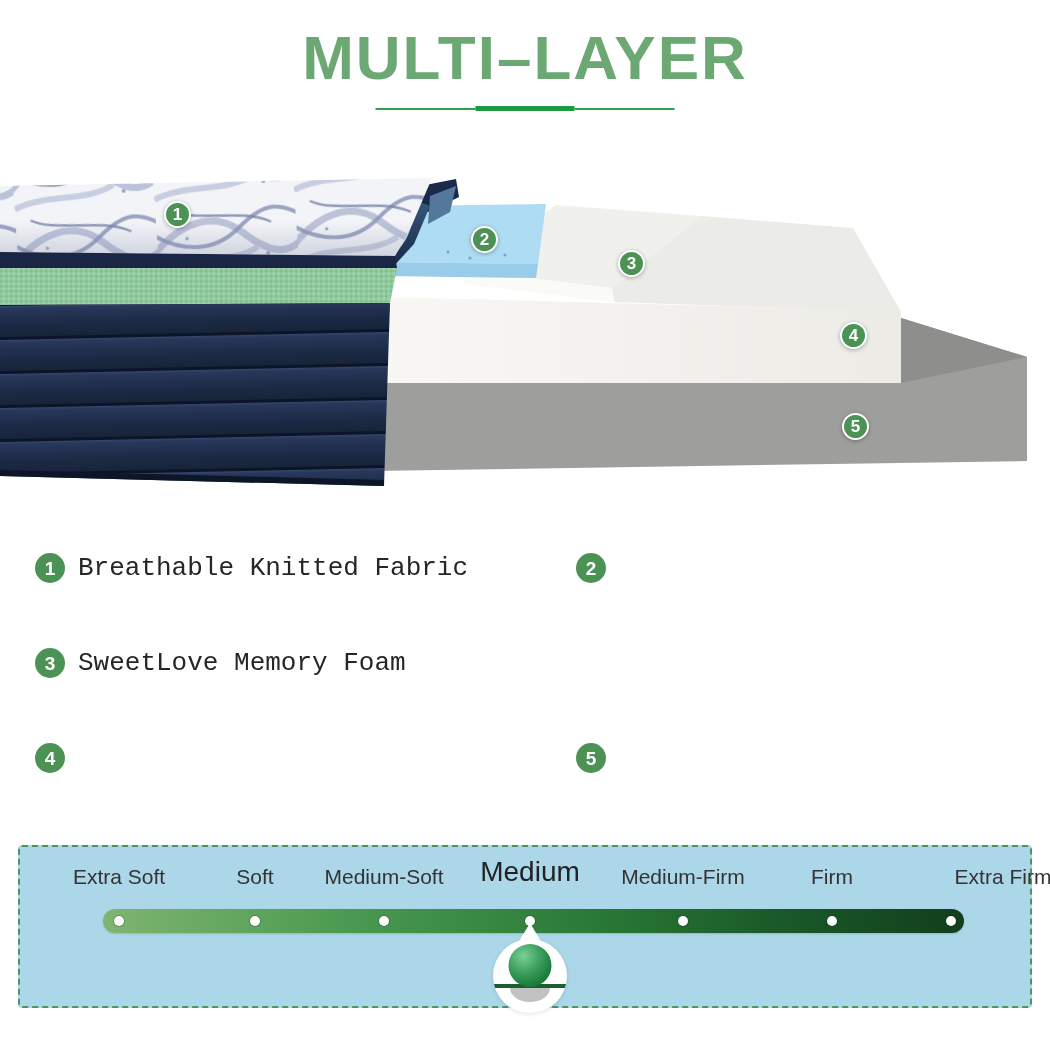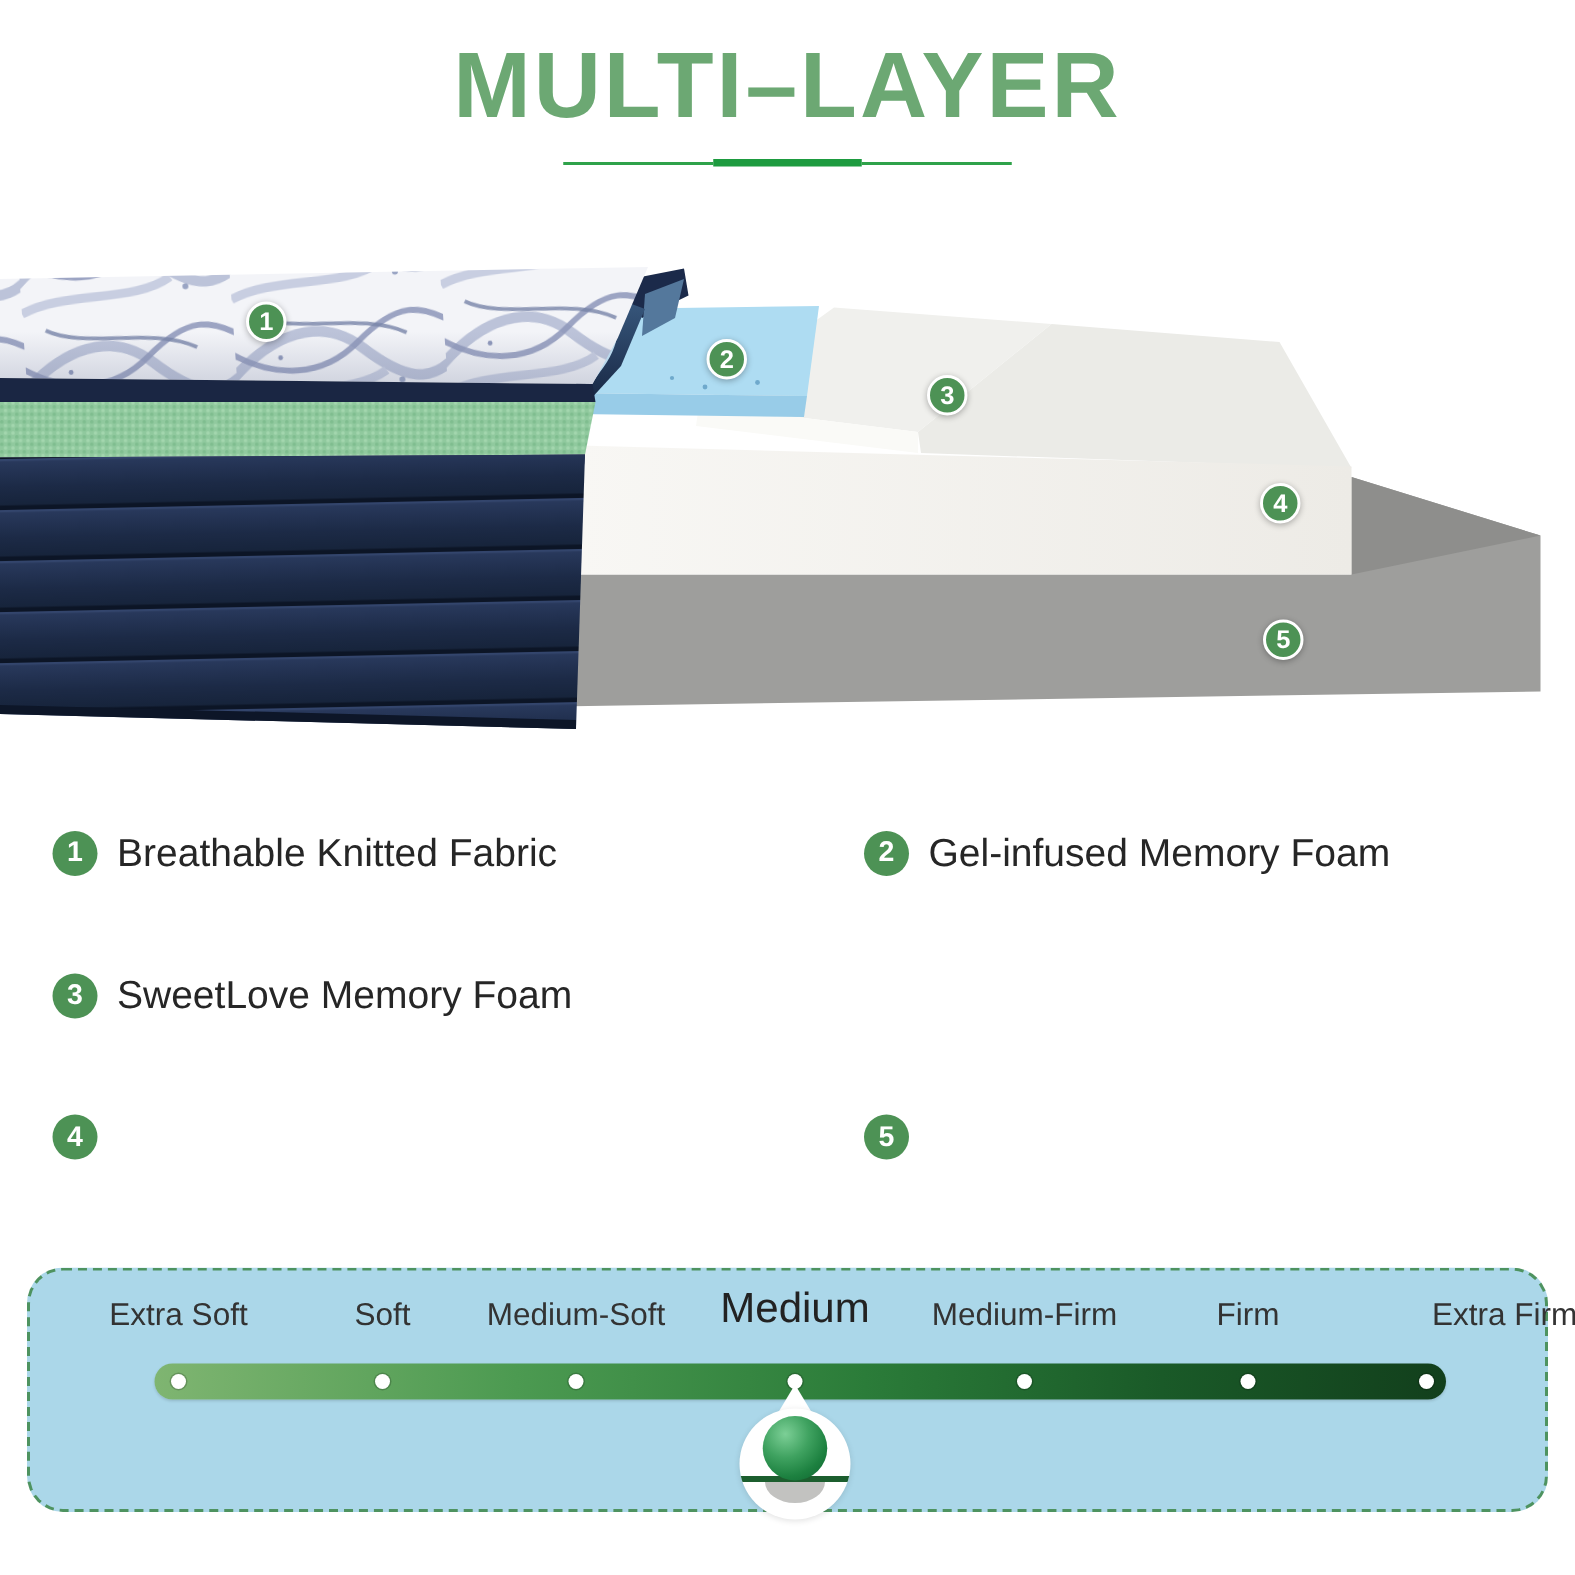--- a/index.html
+++ b/index.html
@@ -30,26 +30,26 @@
   .badge.b3{left:618px;top:250px;} .badge.b4{left:840px;top:322px;}
   .badge.b5{left:842px;top:413px;}
 
   
   .legend-item{position:absolute;display:flex;align-items:center;gap:13px;}
   .li-1{left:35px;top:553px;} .li-2{left:576px;top:553px;}
   .li-3{left:35px;top:648px;} .li-4{left:35px;top:743px;} .li-5{left:576px;top:743px;}
   .lbadge{width:30px;height:30px;border-radius:50%;background:var(--badge-green,#4D9255);
     color:#fff;font-weight:bold;font-size:19px;display:flex;align-items:center;
     justify-content:center;flex:0 0 30px;line-height:1;}
-  .ltext{font-size:26px;color:var(--legend-text,#262626);white-space:nowrap;}
+  .ltext{font-size:26px;color:var(--legend-text,#262626);white-space:nowrap;font-family:Liberation Mono, monospace;}
 
   
   .panel{position:absolute;left:18px;top:845px;width:1014px;height:163px;
     background:var(--panel-blue,#ABD7E9);border:2px dashed var(--panel-border-green,#4E9360);
-    border-radius:24px;}
+    border-radius:4px;}
   .fl{position:absolute;top:18px;transform:translateX(-50%);font-size:21px;color:#333;
     white-space:nowrap;}
   .fl.selected{top:9px;font-size:28px;font-weight:normal;color:#222;}
   .fl-0{left:99px;} .fl-1{left:235px;text-align:right;} .fl-2{left:364px;} .fl-3{left:510px;}
   .fl-4{left:663px;} .fl-5{left:812px;} .fl-6{left:983px;}
   .fbar{position:absolute;left:83px;top:62px;width:861px;height:24px;border-radius:12px;
     background:linear-gradient(90deg,var(--bar-green-light,#7FB571) 0%,#4c9a51 28%,
       #2b7c39 55%,#1a5a28 78%,var(--bar-green-dark,#123F1C) 100%);
     box-shadow:0 1px 2px rgba(0,0,0,.15);}
   .fdot{position:absolute;top:69px;width:10px;height:10px;border-radius:50%;background:#fff;
@@ -158,21 +158,20 @@
   <div class="badge b3">3</div>
   <div class="badge b4">4</div>
   <div class="badge b5">5</div>
 
   <div class="legend-item li-1">
     <span class="lbadge">1</span>
     <span class="ltext">Breathable Knitted Fabric</span>
   </div>
   <div class="legend-item li-2">
     <span class="lbadge">2</span>
-    <span class="ltext">Gel-infused Memory Foam</span>
   </div>
   <div class="legend-item li-3">
     <span class="lbadge">3</span>
     <span class="ltext">SweetLove Memory Foam</span>
   </div>
   <div class="legend-item li-4">
     <span class="lbadge">4</span>
   </div>
   <div class="legend-item li-5">
     <span class="lbadge">5</span>

